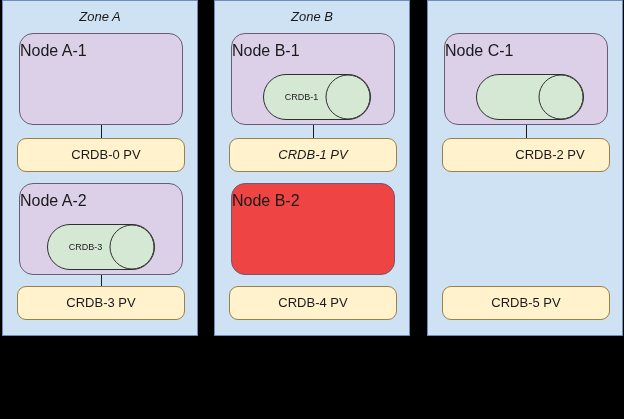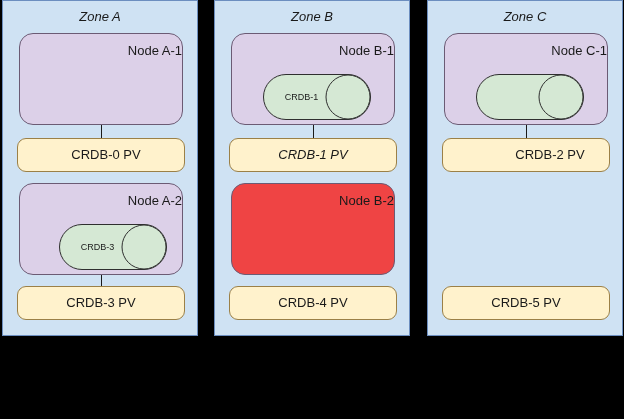--- a/index.html
+++ b/index.html
@@ -54,22 +54,22 @@
     background: #dcd0e8;
     border: 1px solid #6b5b74;
     border-radius: 14px;
     box-sizing: border-box;
   }
   .node-title {
     position: absolute;
     top: 9px;
     left: 0;
     right: 0;
-    text-align: right;
-    font-size: 13px;
+    text-align: left;
+    font-size: 16px;
     line-height: 16px;
     color: #1a1a1a;
     white-space: nowrap;
   }
 
   
   .pod {
     position: absolute;
     box-sizing: border-box;
   }
@@ -127,21 +127,21 @@
       <div class="node" style="left: 16px; top: 32px; width: 164px; height: 92px; background: rgb(220, 208, 232); border-color: rgb(107, 91, 116);">
         <div class="node-title">Node A-1</div>
       </div>
       <div class="connector" style="left: 98px; top: 124px; height: 13px; background: rgb(26, 26, 26);"></div>
       <div class="pv" style="left: 14px; top: 137px; width: 168px; height: 34px; background: rgb(255, 242, 204); border-color: rgb(155, 128, 71); padding-left: 10px;">
         <span class="pv-label">CRDB-0 PV</span>
       </div>
       <div class="node" style="left: 16px; top: 182px; width: 164px; height: 92px; background: rgb(220, 208, 232); border-color: rgb(107, 91, 116);">
         <div class="node-title">Node A-2</div>
       </div>
-      <div class="pod" style="left: 56px; top: 223px; width: 108px; height: 46px;">
+      <div class="pod" style="left: 44px; top: 223px; width: 108px; height: 46px;">
         <svg width="108" height="46" viewBox="0 0 108 46">
           <rect x="0.5" y="0.5" width="107" height="45" rx="22.5" ry="22.5" fill="#d5e8d4" stroke="#2f2f2f" stroke-width="1"></rect>
           <circle cx="85" cy="23" r="22" fill="#d5e8d4" stroke="#2f2f2f" stroke-width="1"></circle>
         </svg>
         <div class="pod-label" style="width: 76.95px;">CRDB-3</div>
       </div>
       <div class="connector" style="left: 98px; top: 274px; height: 11px; background: rgb(26, 26, 26);"></div>
       <div class="pv" style="left: 14px; top: 285px; width: 168px; height: 34px; background: rgb(255, 242, 204); border-color: rgb(155, 128, 71);">
         <span class="pv-label">CRDB-3 PV</span>
       </div>
@@ -163,21 +163,20 @@
         <span class="pv-label">CRDB-1 PV</span>
       </div>
       <div class="node" style="left: 16px; top: 182px; width: 164px; height: 92px; background: #ef4444; border-color: rgb(107, 91, 116);">
         <div class="node-title">Node B-2</div>
       </div>
       <div class="pv" style="left: 14px; top: 285px; width: 168px; height: 34px; background: rgb(255, 242, 204); border-color: rgb(155, 128, 71);">
         <span class="pv-label">CRDB-4 PV</span>
       </div>
     </div>
     <div class="zone" style="left: 427px; width: 196px; background: rgb(207, 226, 243); border-color: rgb(108, 142, 191);">
-      <div class="zone-title">Zone C</div>
       <div class="node" style="left: 16px; top: 32px; width: 164px; height: 92px; background: rgb(220, 208, 232); border-color: rgb(107, 91, 116);">
         <div class="node-title">Node C-1</div>
       </div>
       <div class="pod" style="left: 48px; top: 73px; width: 108px; height: 46px;">
         <svg width="108" height="46" viewBox="0 0 108 46">
           <rect x="0.5" y="0.5" width="107" height="45" rx="22.5" ry="22.5" fill="#d5e8d4" stroke="#2f2f2f" stroke-width="1"></rect>
           <circle cx="85" cy="23" r="22" fill="#d5e8d4" stroke="#2f2f2f" stroke-width="1"></circle>
         </svg>
       </div>
       <div class="connector" style="left: 98px; top: 124px; height: 13px; background: rgb(26, 26, 26);"></div>

